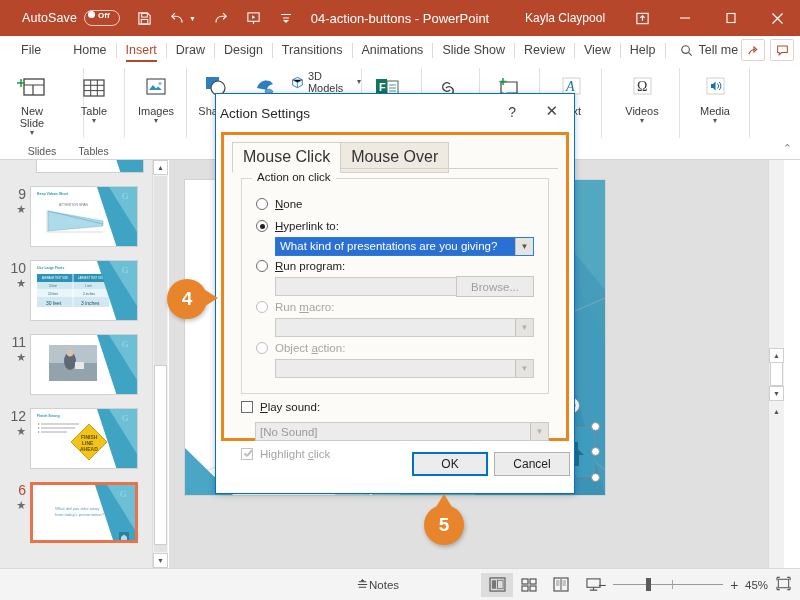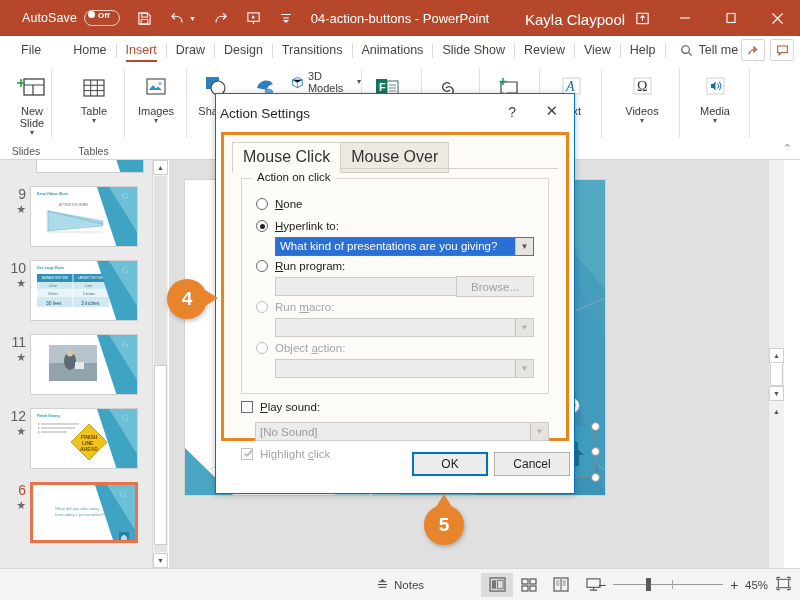--- a/index.html
+++ b/index.html
@@ -29,21 +29,21 @@
   .tb-icon {
     margin-left:16px; width:17px; height:17px; display:flex;
     align-items:center; justify-content:center; opacity:.96;
   }
   .tb-icon svg { display:block; }
   .tb-title {
     position:absolute; left:0; right:0; top:0; height:36px;
     display:flex; align-items:center; justify-content:center;
     font-size:13px; pointer-events:none;
   }
-  .tb-user { position:absolute; left:525px; top:11px; font-size:15px; }
+  .tb-user { position:absolute; left:525px; top:11px; font-size:12px; }
   .tb-right { position:absolute; right:0; top:0; height:36px; display:flex; align-items:center; }
   .tb-btn { width:46px; height:36px; display:flex; align-items:center; justify-content:center; }
   .tb-btn.small { width:40px; }
 
   
   .tabsbar {
     position:absolute; left:0; top:36px; width:800px; height:28px;
     background:#fff; display:flex; align-items:center; font-size:12.5px; color:#444;
   }
   .tab { padding:0 9px; height:28px; line-height:28px; position:relative; white-space:nowrap; }
@@ -147,21 +147,21 @@
     position:absolute; left:0; width:15px; height:15px; background:#fff; border:1px solid #cfcfcf;
     display:flex; align-items:center; justify-content:center; font-size:7px; color:#555;
   }
 
   
   .statusbar {
     position:absolute; left:0; top:568px; width:800px; height:32px;
     background:#f4f4f4; border-top:1px solid #d8d8d8; display:flex; align-items:center;
     font-size:11.5px; color:#444;
   }
-  .sb-notes { position:absolute; left:376px; display:flex; align-items:center; gap:5px; }
+  .sb-notes { position:absolute; left:356px; display:flex; align-items:center; }
   .sb-views { position:absolute; left:481px; display:flex; align-items:center; }
   .sb-view { width:32px; height:24px; display:flex; align-items:center; justify-content:center; }
   .sb-view.active { background:#dcdcdc; }
   .sb-zoom { position:absolute; left:598px; display:flex; align-items:center; gap:0; }
   .zslider { width:110px; height:1px; background:#9a9a9a; position:relative; margin:0 7px; }
   .zknob { position:absolute; left:33px; top:-6px; width:5px; height:13px; background:#5a5a5a; }
   .ztick { position:absolute; left:59px; top:-4px; width:1px; height:9px; background:#a7a7a7; }
   .sb-pct { position:absolute; left:745px; }
   .sb-fit { position:absolute; left:776px; }
 
@@ -379,21 +379,21 @@
       <span class="tbr-box">
         <svg width="13" height="13" viewBox="0 0 14 14">
             <path d="M1.8 2.2h10.4v7H6l-2.6 2.4V9.2H1.8z" fill="none" stroke="#b7472a" stroke-width="1.1"></path>
           </svg>
       </span>
     </div>
   </div>
 
   <div class="ribbon">
 
-    <div class="rgroup" style="left:0; width:52px;text-decoration:underline;">
+    <div class="rgroup" style="left:0; width:84px;text-decoration:underline;">
       <div class="rbtn" style="left:9px; width:46px;">
         <span class="ic">
           <svg width="30" height="28" viewBox="0 0 30 28">
               <rect x="7" y="5" width="20" height="16" fill="none" stroke="#444" stroke-width="1.3"></rect>
               <path d="M7 11h20M16 11v10" stroke="#444" stroke-width="1.2"></path>
               <path d="M4 5v8M0 9h8" stroke="#1a9a3e" stroke-width="1.5"></path>
             </svg>
         </span>
         <span class="lb">New Slide</span>
         <span class="caret">▾</span>

